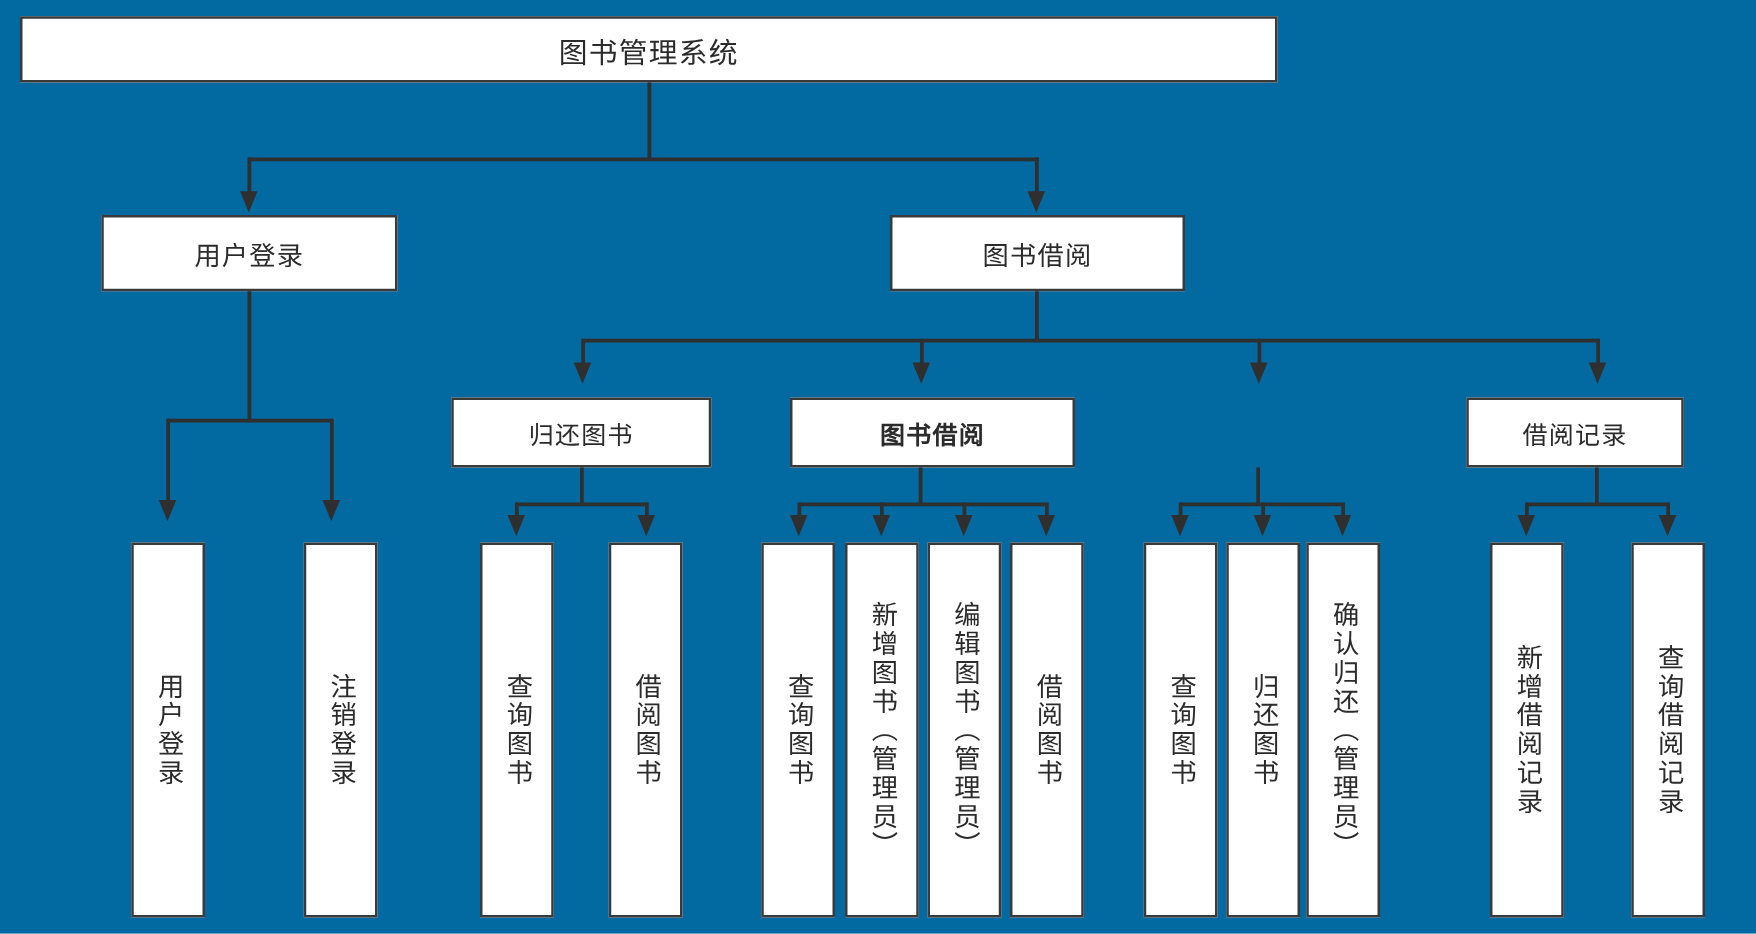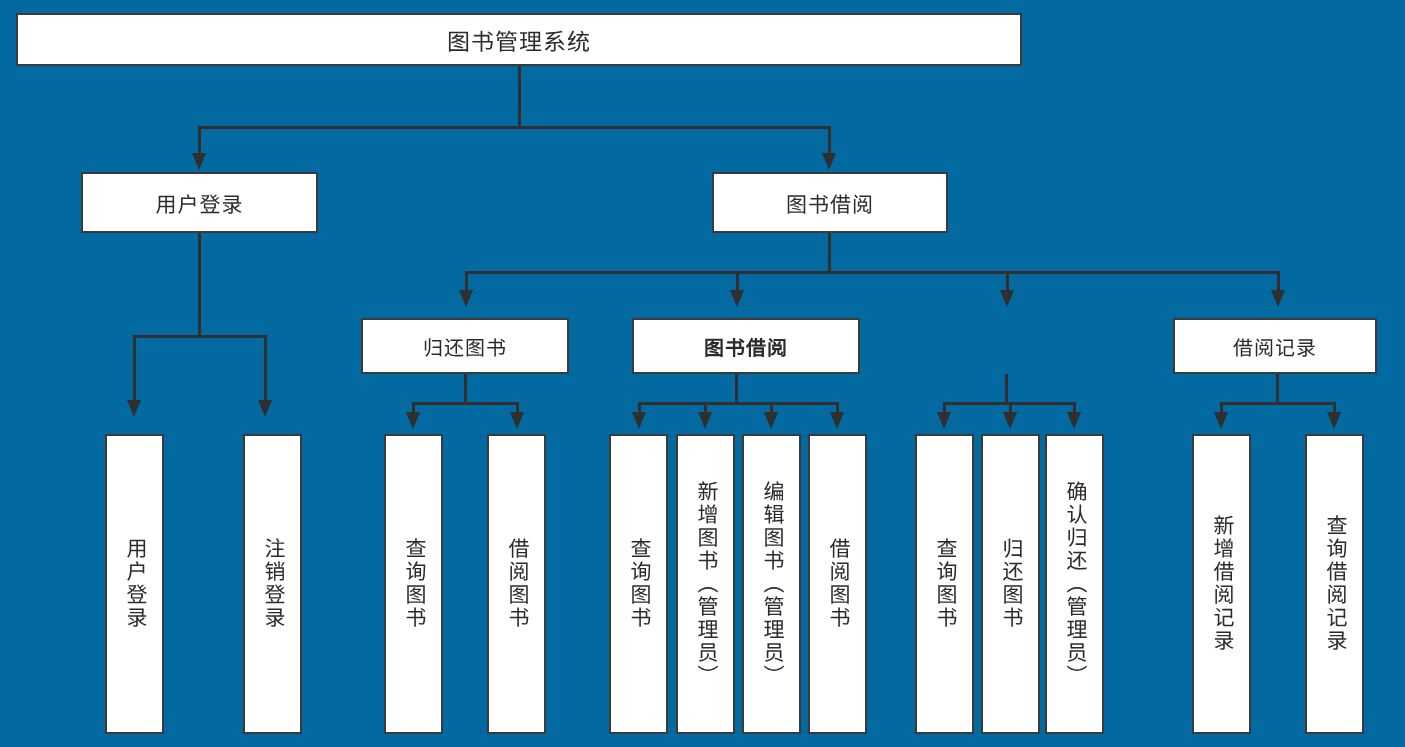--- a/index.html
+++ b/index.html
@@ -121,21 +121,21 @@
   <div class="arw" style="left:1000px;top:290px;"></div>
   <div class="ln v" style="left:1277px;top:271px;width:2.5px;height:22px;"></div>
   <div class="arw" style="left:1271px;top:290px;"></div>
 
   <div class="node lvl2" style="left:361px;top:318px;width:208px;height:56px;">
     <span class="lbl">归还图书</span>
   </div>
   <div class="node lvl2" style="left:632px;top:318px;width:228px;height:56px;font-weight:bold;">
     <span class="lbl">图书借阅</span>
   </div>
-  <div class="node lvl2" style="left:1173px;top:318px;width:204px;height:56px;">
+  <div class="node lvl2" style="left:1173px;top:318px;width:174px;height:56px;">
     <span class="lbl">借阅记录</span>
   </div>
 
   <div class="ln v" style="left:464px;top:374px;width:2.5px;height:30px;"></div>
   <div class="ln h" style="left:413px;top:402px;width:105px;height:2.5px;"></div>
   <div class="ln v" style="left:412px;top:402px;width:2.5px;height:14px;"></div>
   <div class="arw" style="left:406px;top:412px;"></div>
   <div class="ln v" style="left:516px;top:402px;width:2.5px;height:14px;"></div>
   <div class="arw" style="left:510px;top:412px;"></div>
 

